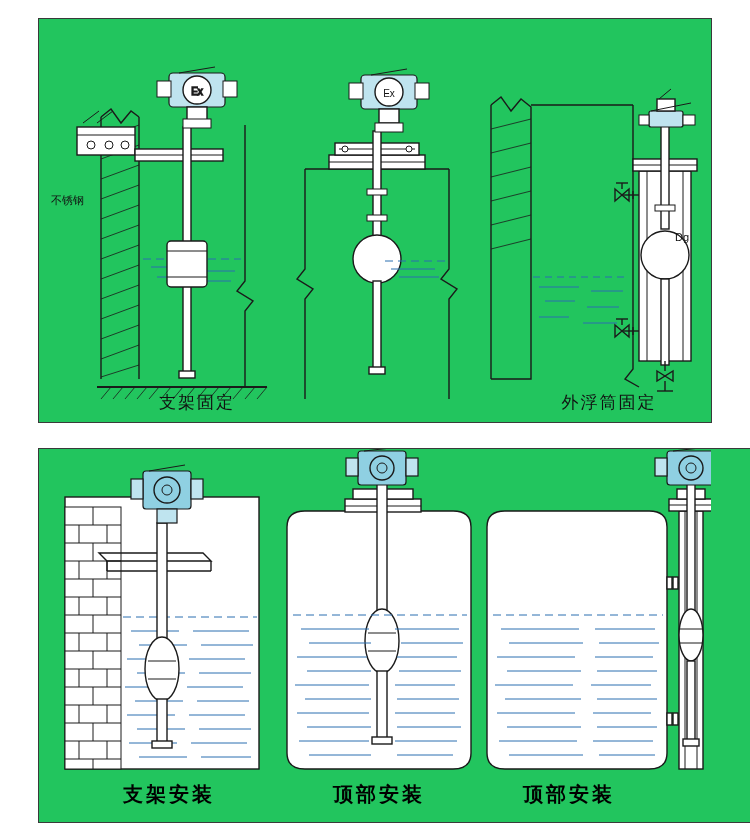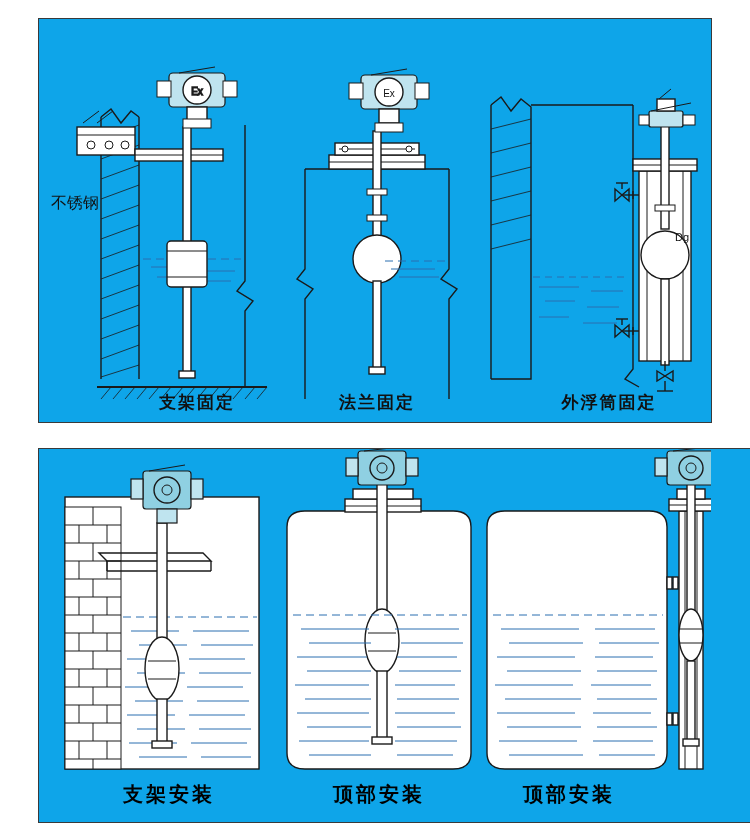--- a/index.html
+++ b/index.html
@@ -1,28 +1,28 @@
 <!DOCTYPE html>
 <html><head>
 <meta charset="utf-8">
 <style>
   html,body{margin:0;padding:0;}
   body{
     width:750px;height:840px;background:#ffffff;
     font-family:"Liberation Sans","DejaVu Sans",sans-serif;
     color:#000;overflow:hidden;position:relative;
   }
-  .panel{position:absolute;border:1px solid #3a3a3a;background:#0ea5e9;box-sizing:border-box;}
+  .panel{position:absolute;border:1px solid #3a3a3a;background:#22c55e;box-sizing:border-box;}
   #panel-top{left:38px;top:18px;width:674px;height:405px;}
   #panel-bottom{left:38px;top:448px;width:713px;height:375px;}
   svg{display:block;}
   .cap{position:absolute;text-align:center;}
-  .cap-top{font-size:17px;letter-spacing:2px;color:#111;font-weight:700;}
+  .cap-top{font-size:17px;letter-spacing:2px;color:#111;font-weight:400;}
   .cap-bot{font-size:20px;letter-spacing:3px;color:#000;font-weight:bold;}
-  .lbl-small{font-size:16px;color:#111;}
+  .lbl-small{font-size:11px;color:#111;}
   .ln{stroke:#1a1a1a;fill:none;}
   .thin{stroke-width:1;}
   .med{stroke-width:1.4;}
   .thick{stroke-width:2;}
   .hatch{stroke:#1a1a1a;stroke-width:0.8;}
   .fillw{fill:#ffffff;}
   .head{fill:#bfe4ef;stroke:#1a1a1a;stroke-width:1.2;}
   .headdark{fill:#8fd0e2;stroke:#1a1a1a;stroke-width:1.2;}
   .liq{stroke:#2a6fb0;stroke-width:1;fill:none;}
 </style>
@@ -221,21 +221,20 @@
         <line class="ln med" x1="626" y1="362" x2="626" y2="372"></line>
         <line class="ln med" x1="618" y1="372" x2="634" y2="372"></line>
       </g>
 
       <line class="ln med" x1="594" y1="172" x2="594" y2="180"></line>
       <line class="ln med" x1="594" y1="308" x2="594" y2="316"></line>
     </g>
   </svg>
 
   <div class="cap cap-top" style="left:78px;top:372px;width:160px;">支架固定</div>
-  <div class="cap cap-top" style="left:258px;top:372px;width:160px;">法兰固定</div>
   <div class="cap cap-top" style="left:480px;top:372px;width:180px;">外浮筒固定</div>
 
   <div class="cap lbl-small" style="left:12px;top:174px;width:70px;text-align:left;">不锈钢</div>
 </div>
 
 <div class="panel" id="panel-bottom">
 
   <svg width="672" height="373" viewBox="0 0 672 373">
 
     <g>

